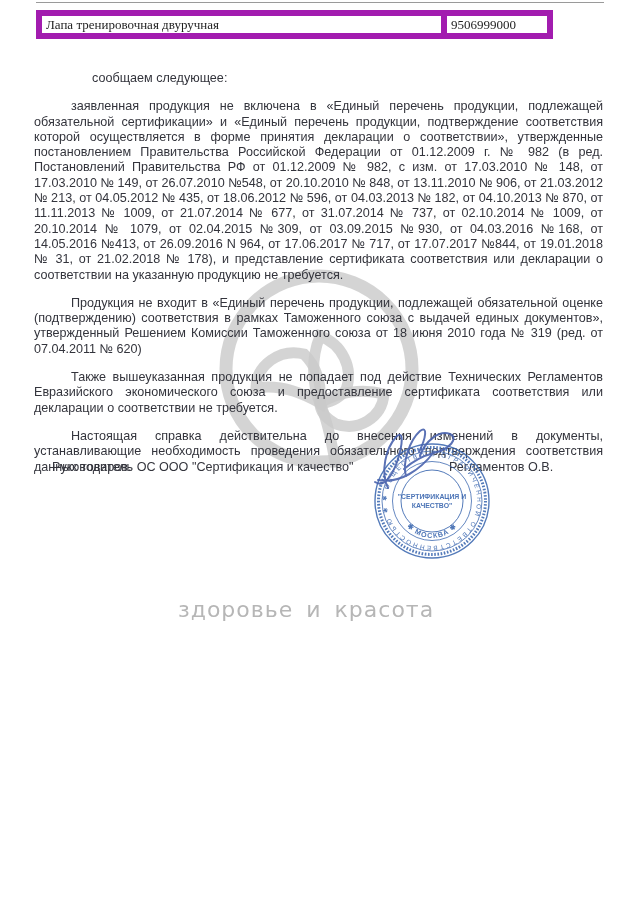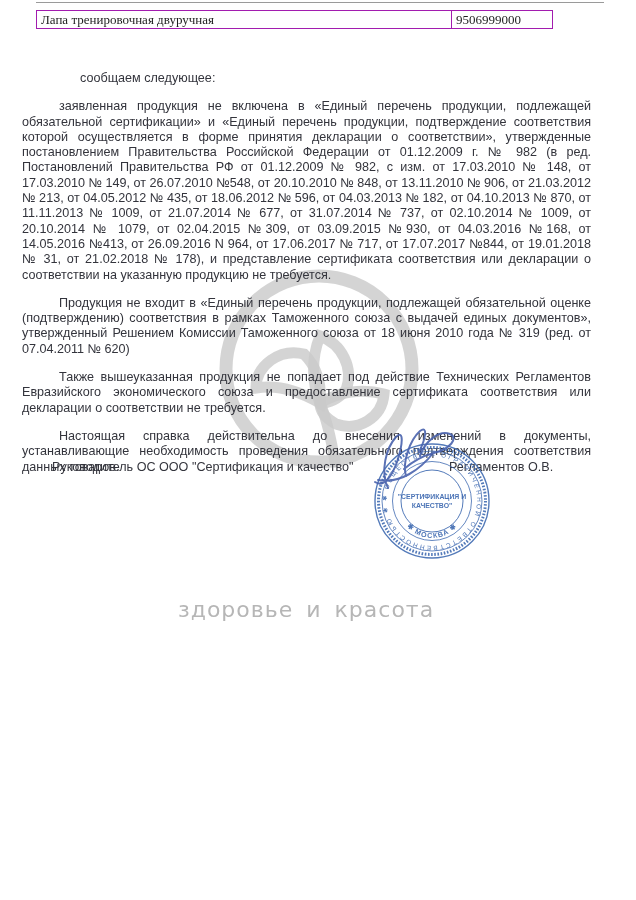--- a/index.html
+++ b/index.html
@@ -10,29 +10,29 @@
   }
   
   .top-rule{position:absolute;left:36px;top:2px;width:568px;height:1px;background:#9a9a9a;}
 
   
   .codes-table{
     position:absolute;left:36px;top:10px;width:517px;
     border-collapse:collapse;table-layout:fixed;z-index:2;
   }
   .codes-table td{
-    border:1px solid #a21caf;height:17px;
+    border:6px solid #a21caf;height:17px;
     font-family:"Liberation Serif", serif;font-size:13px;color:#1d1d1d;
     padding:0 4px;white-space:nowrap;overflow:hidden;
   }
   .codes-table td.code{width:92px;margin-left:44px;}
 
   
   .body-text{
-    position:absolute;left:22px;top:71px;width:569px;z-index:2;
+    position:absolute;left:34px;top:71px;width:569px;z-index:2;
     font-size:12.6px;line-height:15.3px;text-align:justify;color:#33343c;
   }
   .body-text p{margin:0 0 13px 0;text-indent:37px;}
   .body-text p.intro{text-indent:58px;text-align:left;}
 
   
   .sig-title{position:absolute;left:52px;top:460px;font-size:12.6px;color:#33343c;z-index:2;white-space:nowrap;}
   .sig-name{position:absolute;left:449px;top:460px;font-size:12.6px;color:#33343c;z-index:2;white-space:nowrap;}
 
   

